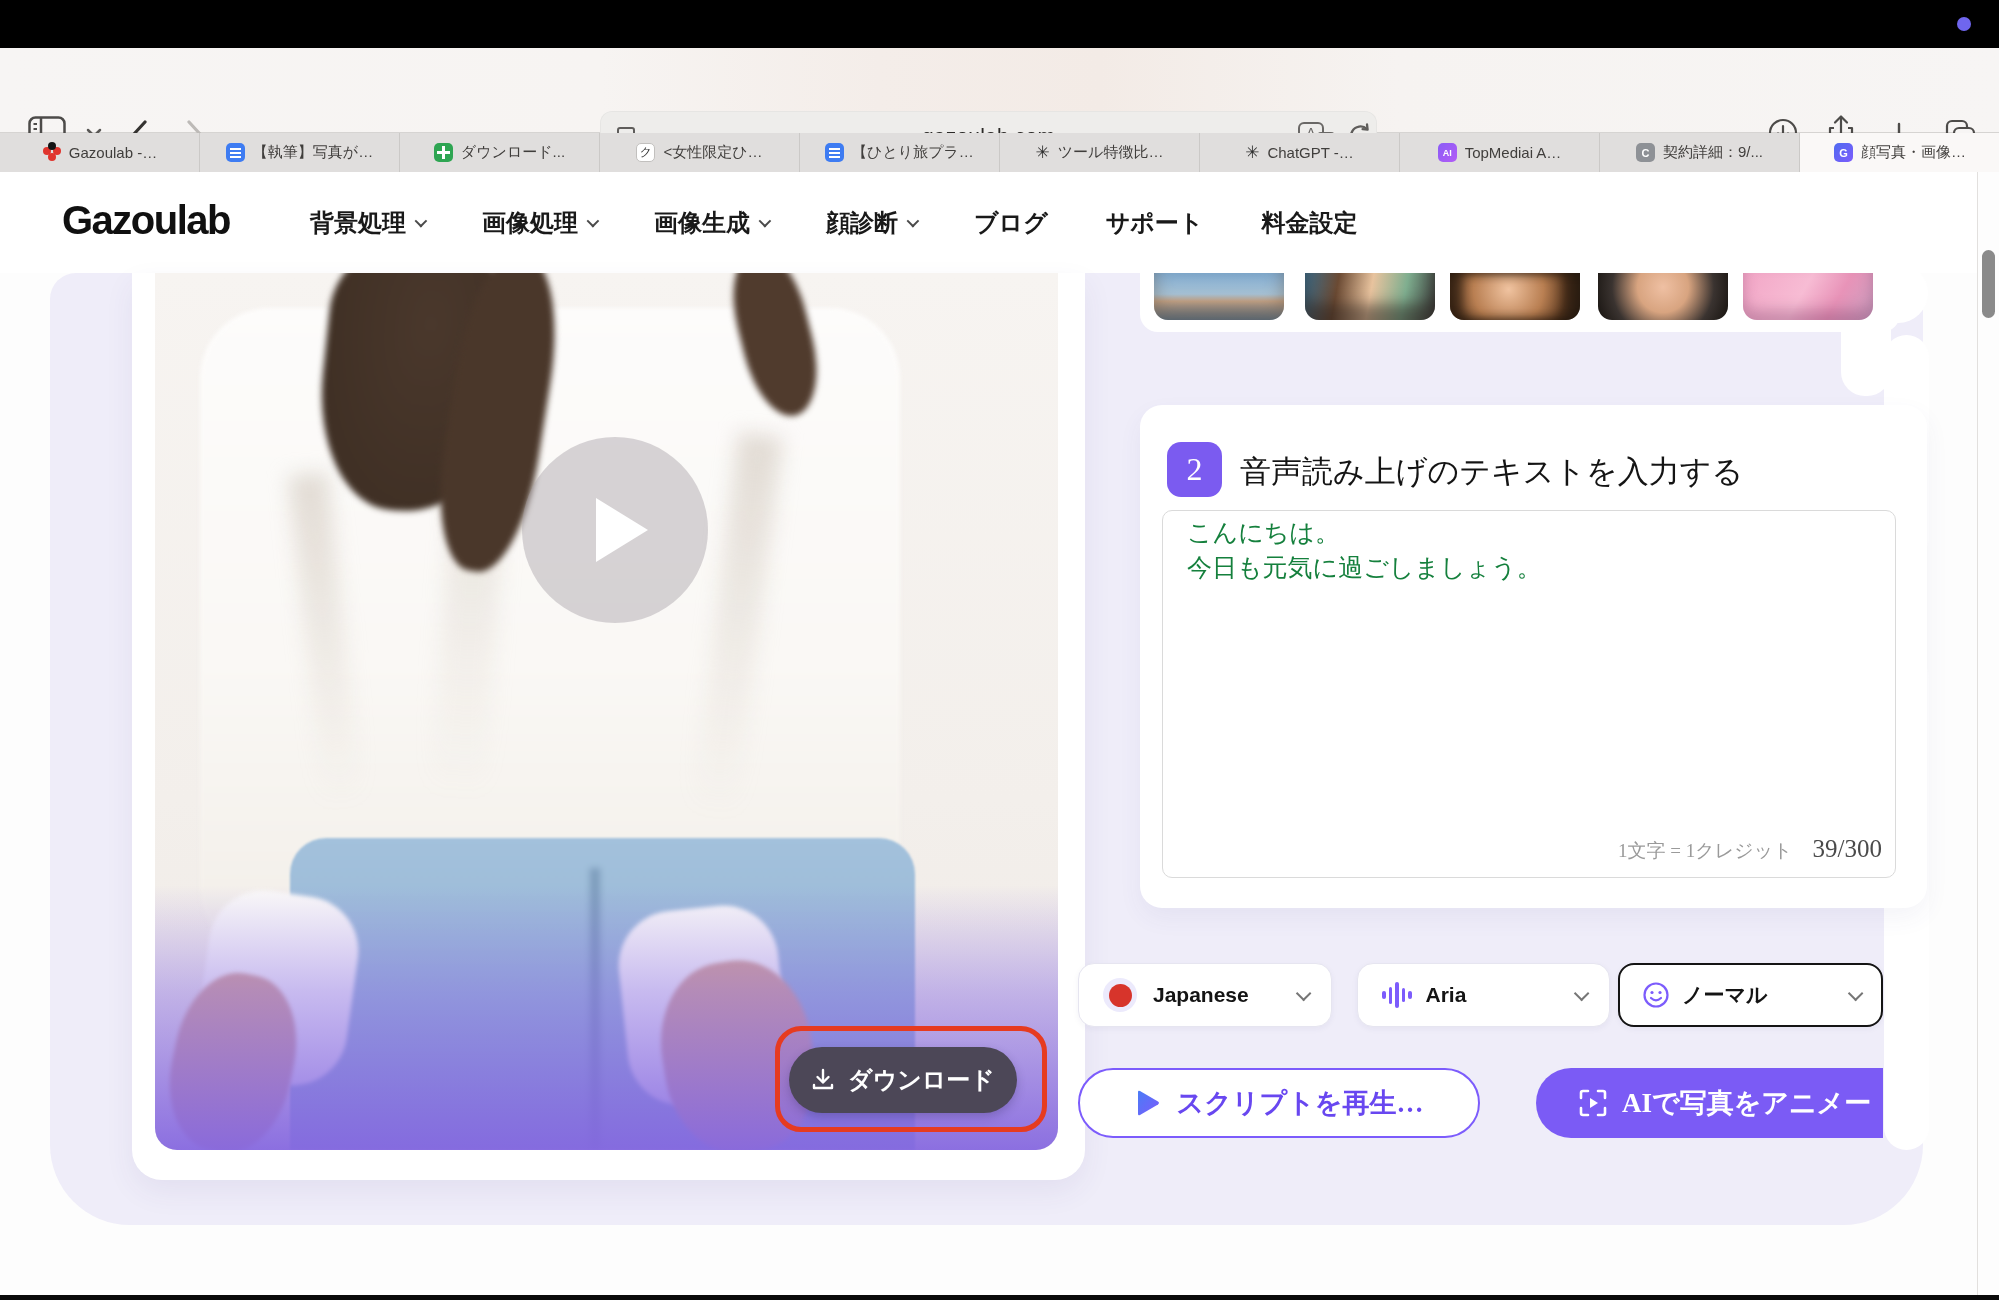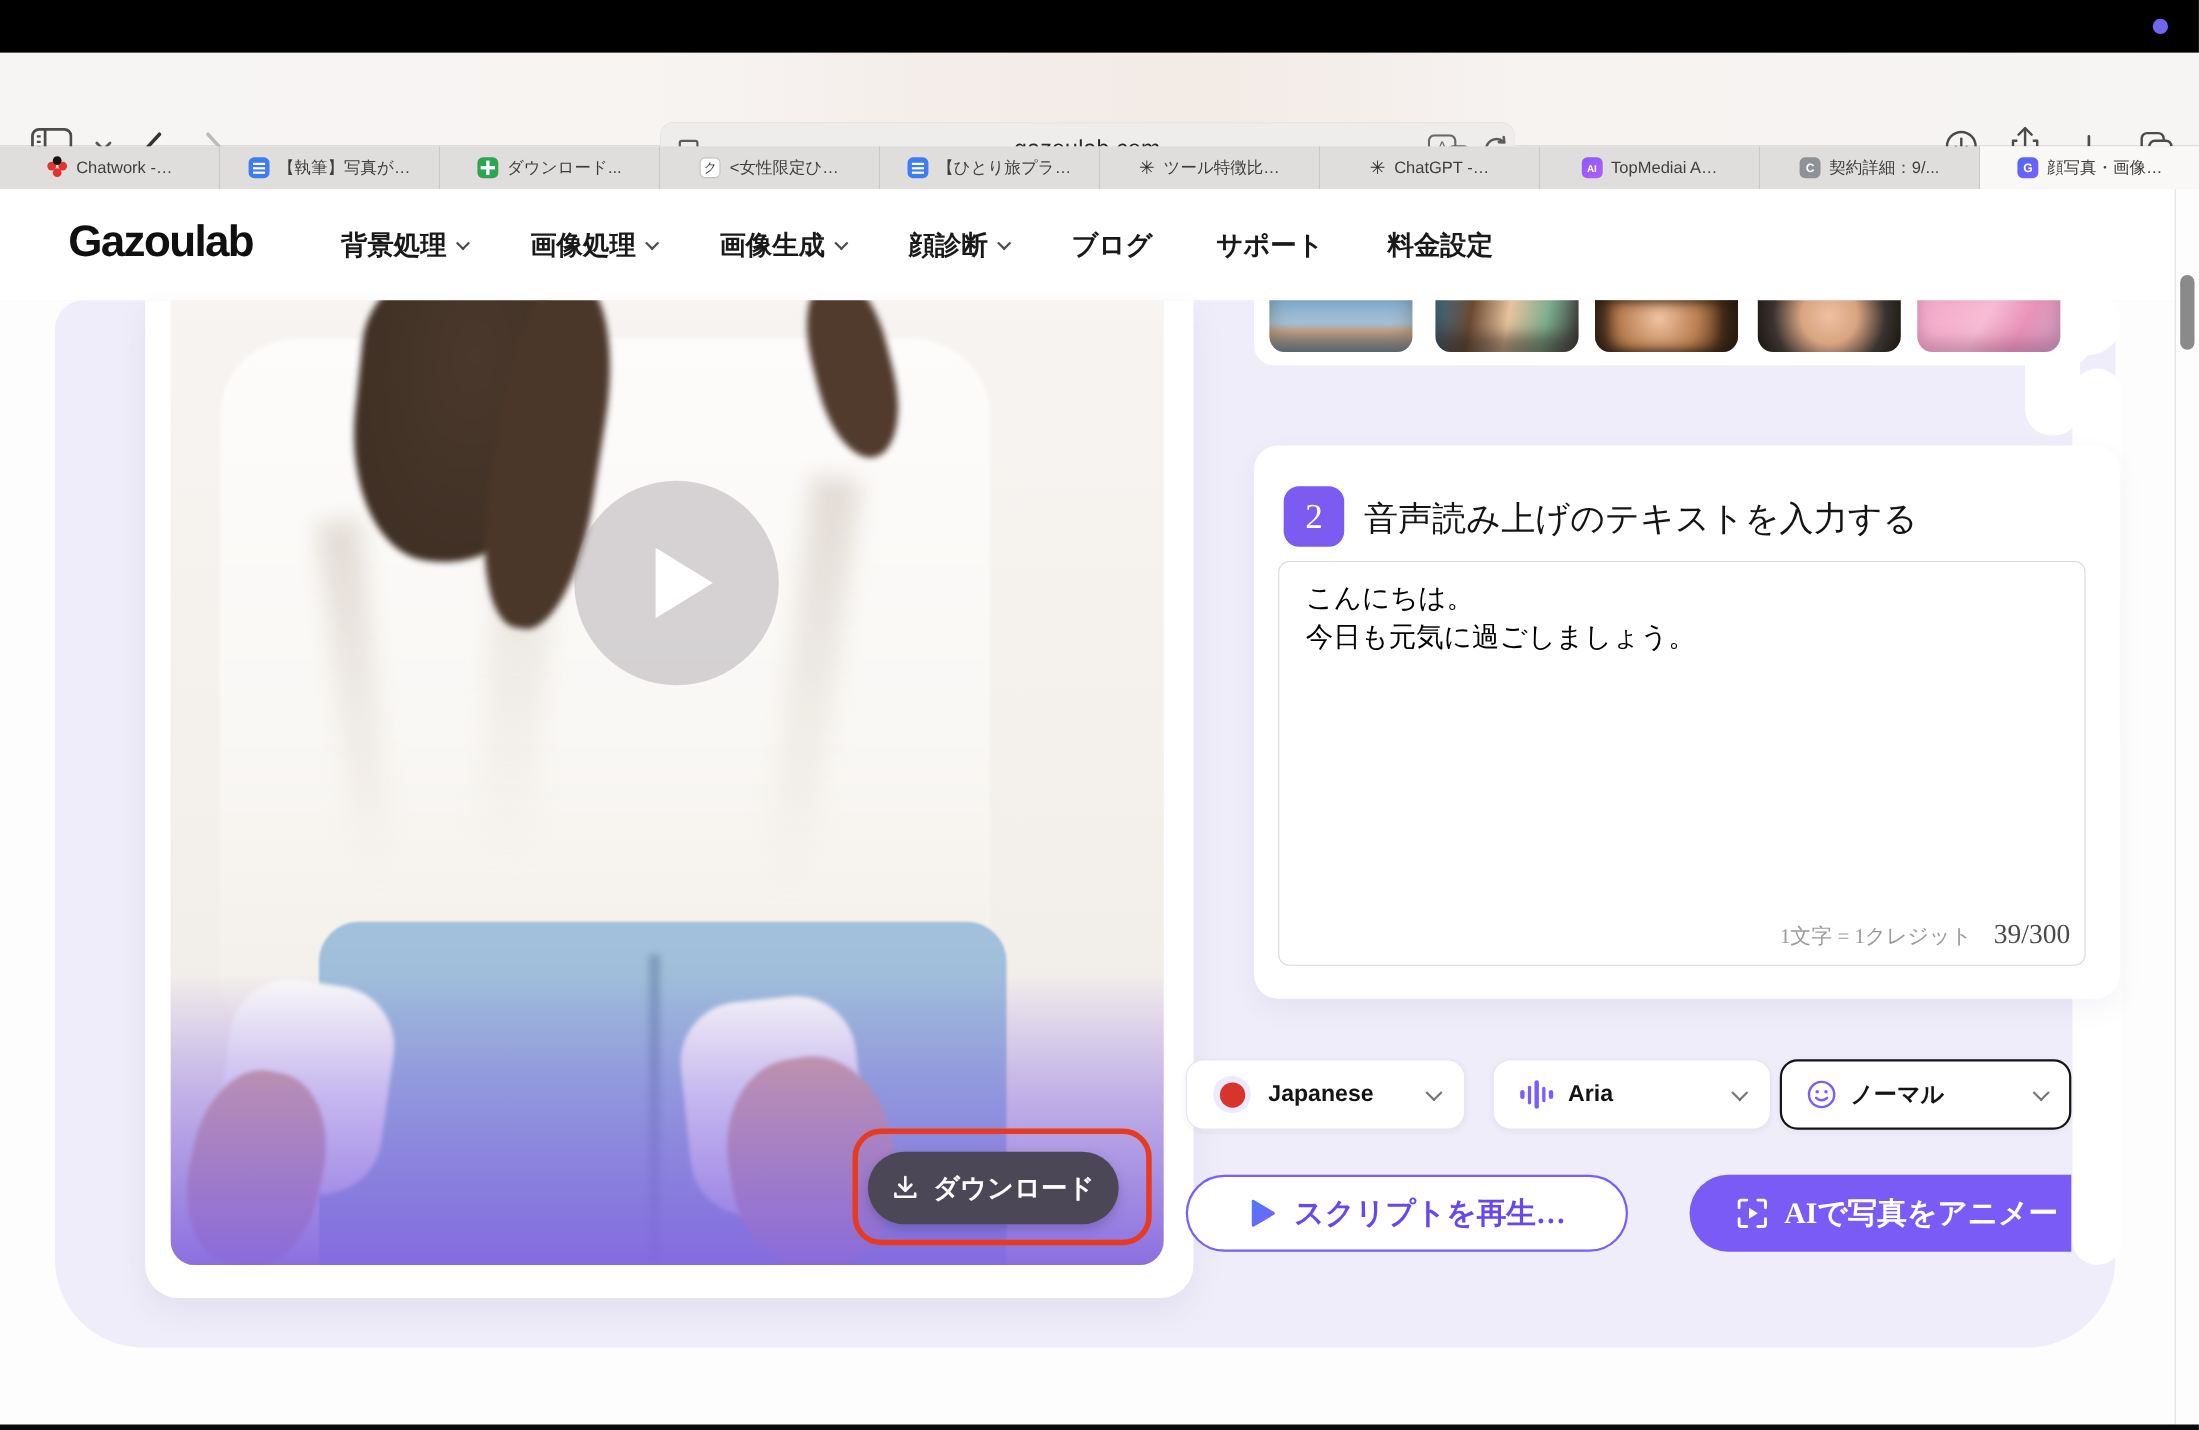--- a/index.html
+++ b/index.html
@@ -124,21 +124,21 @@
   
   #step-card { position:absolute; left:1090px; top:132px; width:787px; height:503px; background:#fff;
     border-radius:22px; box-shadow:0 10px 24px rgba(70,60,130,0.06); }
   #step-badge { position:absolute; left:27px; top:37px; width:55px; height:55px; background:#7b5bf0;
     border-radius:14px; display:flex; align-items:center; justify-content:center;
     color:#fff; font-size:32px; font-family:"Liberation Serif","DejaVu Serif",serif; }
   #step-title { position:absolute; left:100px; top:46px; font-size:31px; font-weight:400;
     color:#141414; font-family:"Liberation Serif","DejaVu Serif",serif; }
   #tts-wrap { position:absolute; left:22px; top:105px; width:734px; height:368px; }
   #tts-text { width:734px; height:368px; border:1.5px solid #dadada; border-radius:10px;
-    padding:16px 24px; font-size:25px; line-height:1.4; color:#000000; resize:none; outline:none;
+    padding:4px 24px; font-size:25px; line-height:1.4; color:#15803d; resize:none; outline:none;
     font-family:"Liberation Serif","DejaVu Serif",serif; background:#fff; }
   #counter { position:absolute; right:14px; bottom:14px; display:flex; align-items:baseline; gap:20px;
     font-family:"Liberation Serif","DejaVu Serif",serif; }
   #credit-note { font-size:19px; color:#9a9a9a; }
   #char-count { font-size:25px; color:#4a4a4a; }
 
   
   .dd { position:absolute; top:690px; height:64px; background:#fff; border:1px solid #e6e5f0;
     border-radius:16px; display:flex; align-items:center; box-shadow:0 2px 6px rgba(40,30,90,0.05); }
   .dd-label { font-size:21px; font-weight:700; color:#141414; }
@@ -258,21 +258,21 @@
 </div>
 
 <div id="tabbar">
   <div class="tab">
     <span class="cw-ic">
         <i></i>
         <i></i>
         <i></i>
         <i></i>
       </span>
-    <span class="tab-label">Chatwork -…</span>
+    <span class="tab-label">Gazoulab -…</span>
   </div>
   <div class="tab">
     <span class="doc-ic"></span>
     <span class="tab-label">【執筆】写真が…</span>
   </div>
   <div class="tab">
     <span class="sheet-ic"></span>
     <span class="tab-label">ダウンロード...</span>
   </div>
   <div class="tab">

